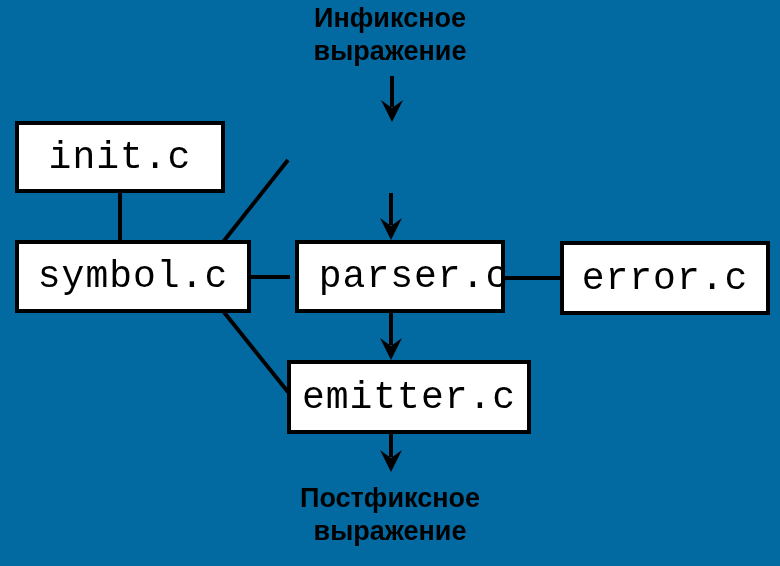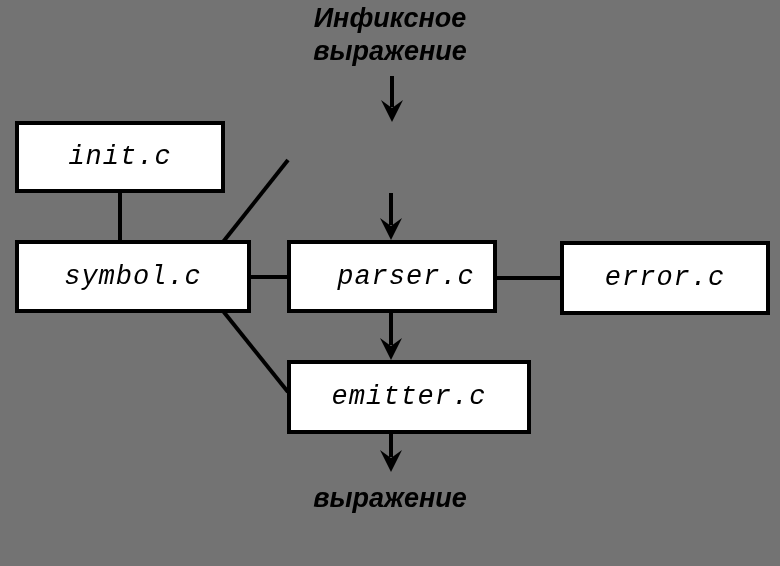--- a/index.html
+++ b/index.html
@@ -4,24 +4,23 @@
 <style>
   html, body {
     margin: 0;
     padding: 0;
     background: #ffffff;
   }
   .stage {
     position: relative;
     width: 780px;
     height: 566px;
-    background: #737373;
+    background: #0369a1;
     overflow: hidden;
     font-family: "Liberation Sans", sans-serif;
-    font-style: italic;
   }
   .edges {
     position: absolute;
     left: 0;
     top: 0;
     width: 780px;
     height: 566px;
   }
   .edges line {
     stroke: #000000;
@@ -35,39 +34,39 @@
     position: absolute;
     box-sizing: border-box;
     border: 4px solid #000000;
     background: #ffffff;
     display: flex;
     align-items: center;
     justify-content: center;
   }
   .module span {
     font-family: "Liberation Mono", monospace;
-    font-size: 27px;
+    font-size: 38px;
     letter-spacing: 1px;
     color: #000000;
     white-space: nowrap;
   }
   .io-label {
     position: absolute;
     width: 300px;
     text-align: center;
     font-size: 27px;
     line-height: 33px;
     font-weight: 600;
     color: #000000;
   }
   .io-label div { white-space: nowrap; }
   #box-init    { left: 15px;  top: 121px; width: 210px; height: 72px; }
   #box-lexer   { left: 287px; top: 121px; width: 210px; height: 73px; }
   #box-symbol  { left: 15px;  top: 240px; width: 236px; height: 73px; }
-  #box-parser  { left: 287px; top: 240px; width: 210px; height: 73px; padding-left: 28px; }
+  #box-parser  { left: 295px; top: 240px; width: 210px; height: 73px; padding-left: 28px; }
   #box-error   { left: 560px; top: 241px; width: 210px; height: 74px; }
   #box-emitter { left: 287px; top: 360px; width: 244px; height: 74px; }
   #label-input  { left: 240px; top: 2px; }
   #label-output { left: 240px; top: 482px; }
 </style>
 </head>
 <body>
 
 <div class="stage">
 
@@ -116,16 +115,17 @@
 
   <div class="module" id="box-error">
     <span>error.c</span>
   </div>
 
   <div class="module" id="box-emitter">
     <span>emitter.c</span>
   </div>
 
   <div class="io-label" id="label-output">
+    <div>Постфиксное</div>
     <div>выражение</div>
   </div>
 
 </div>
 
 </body></html>

